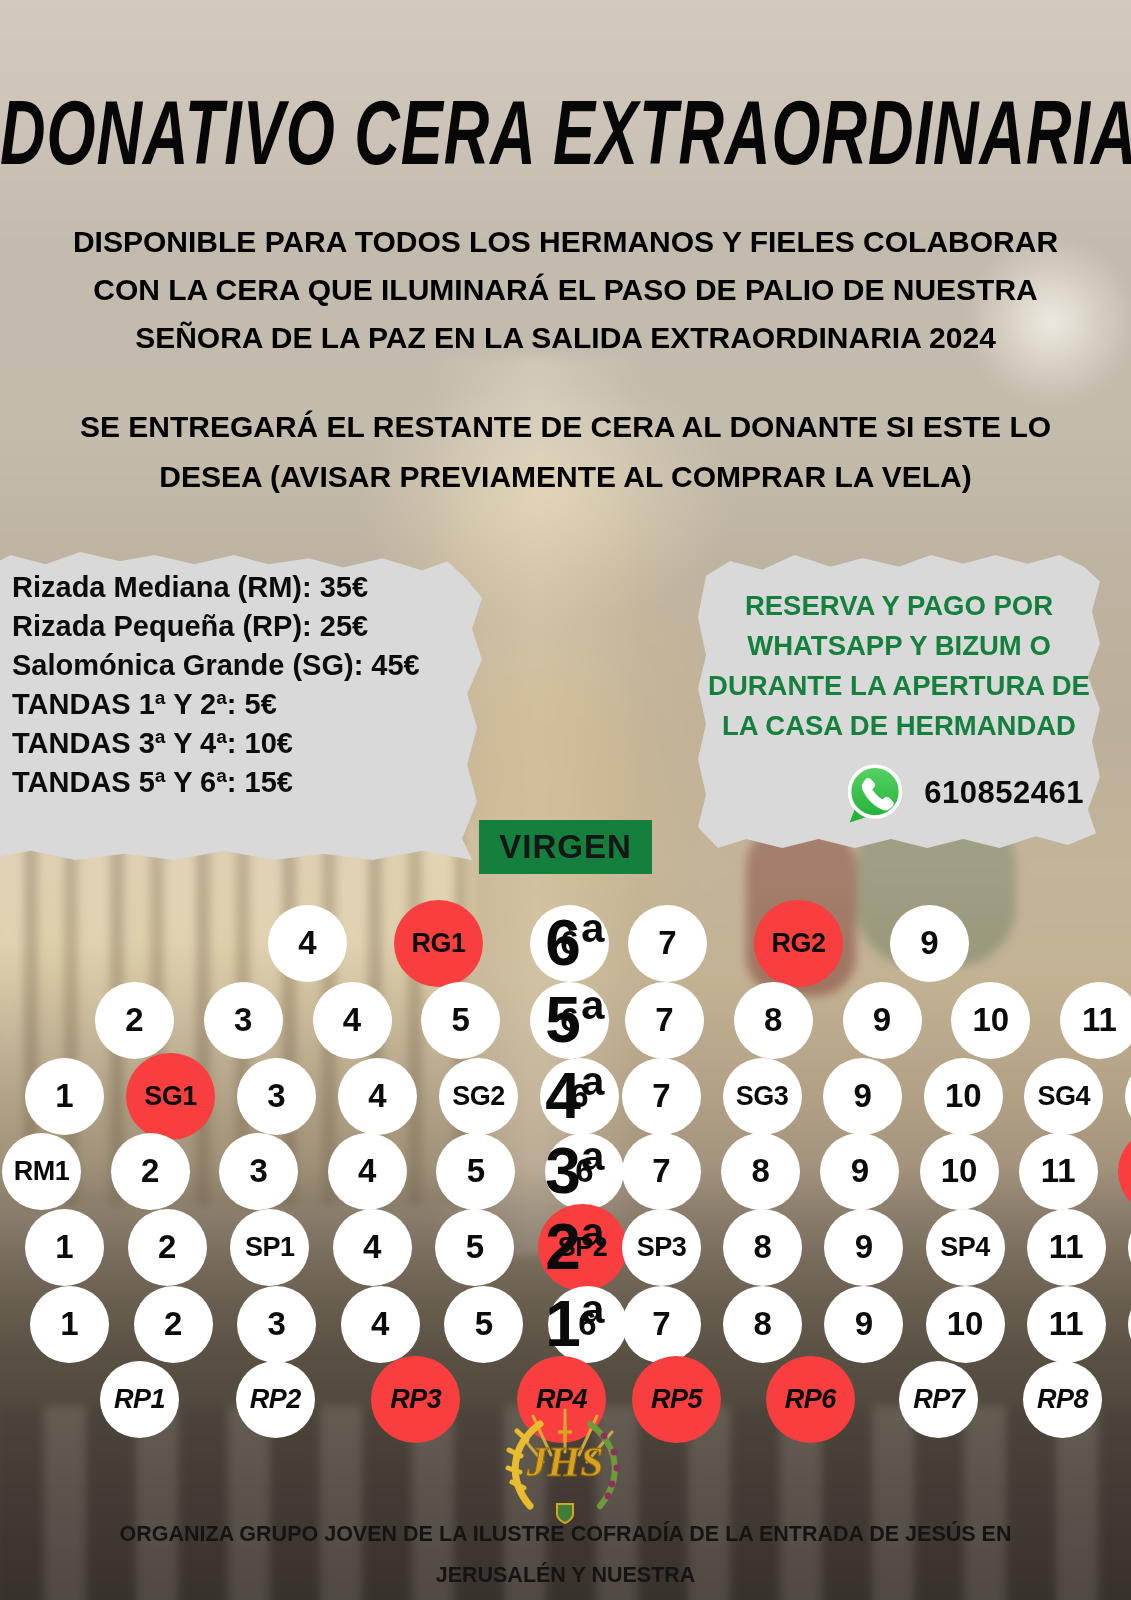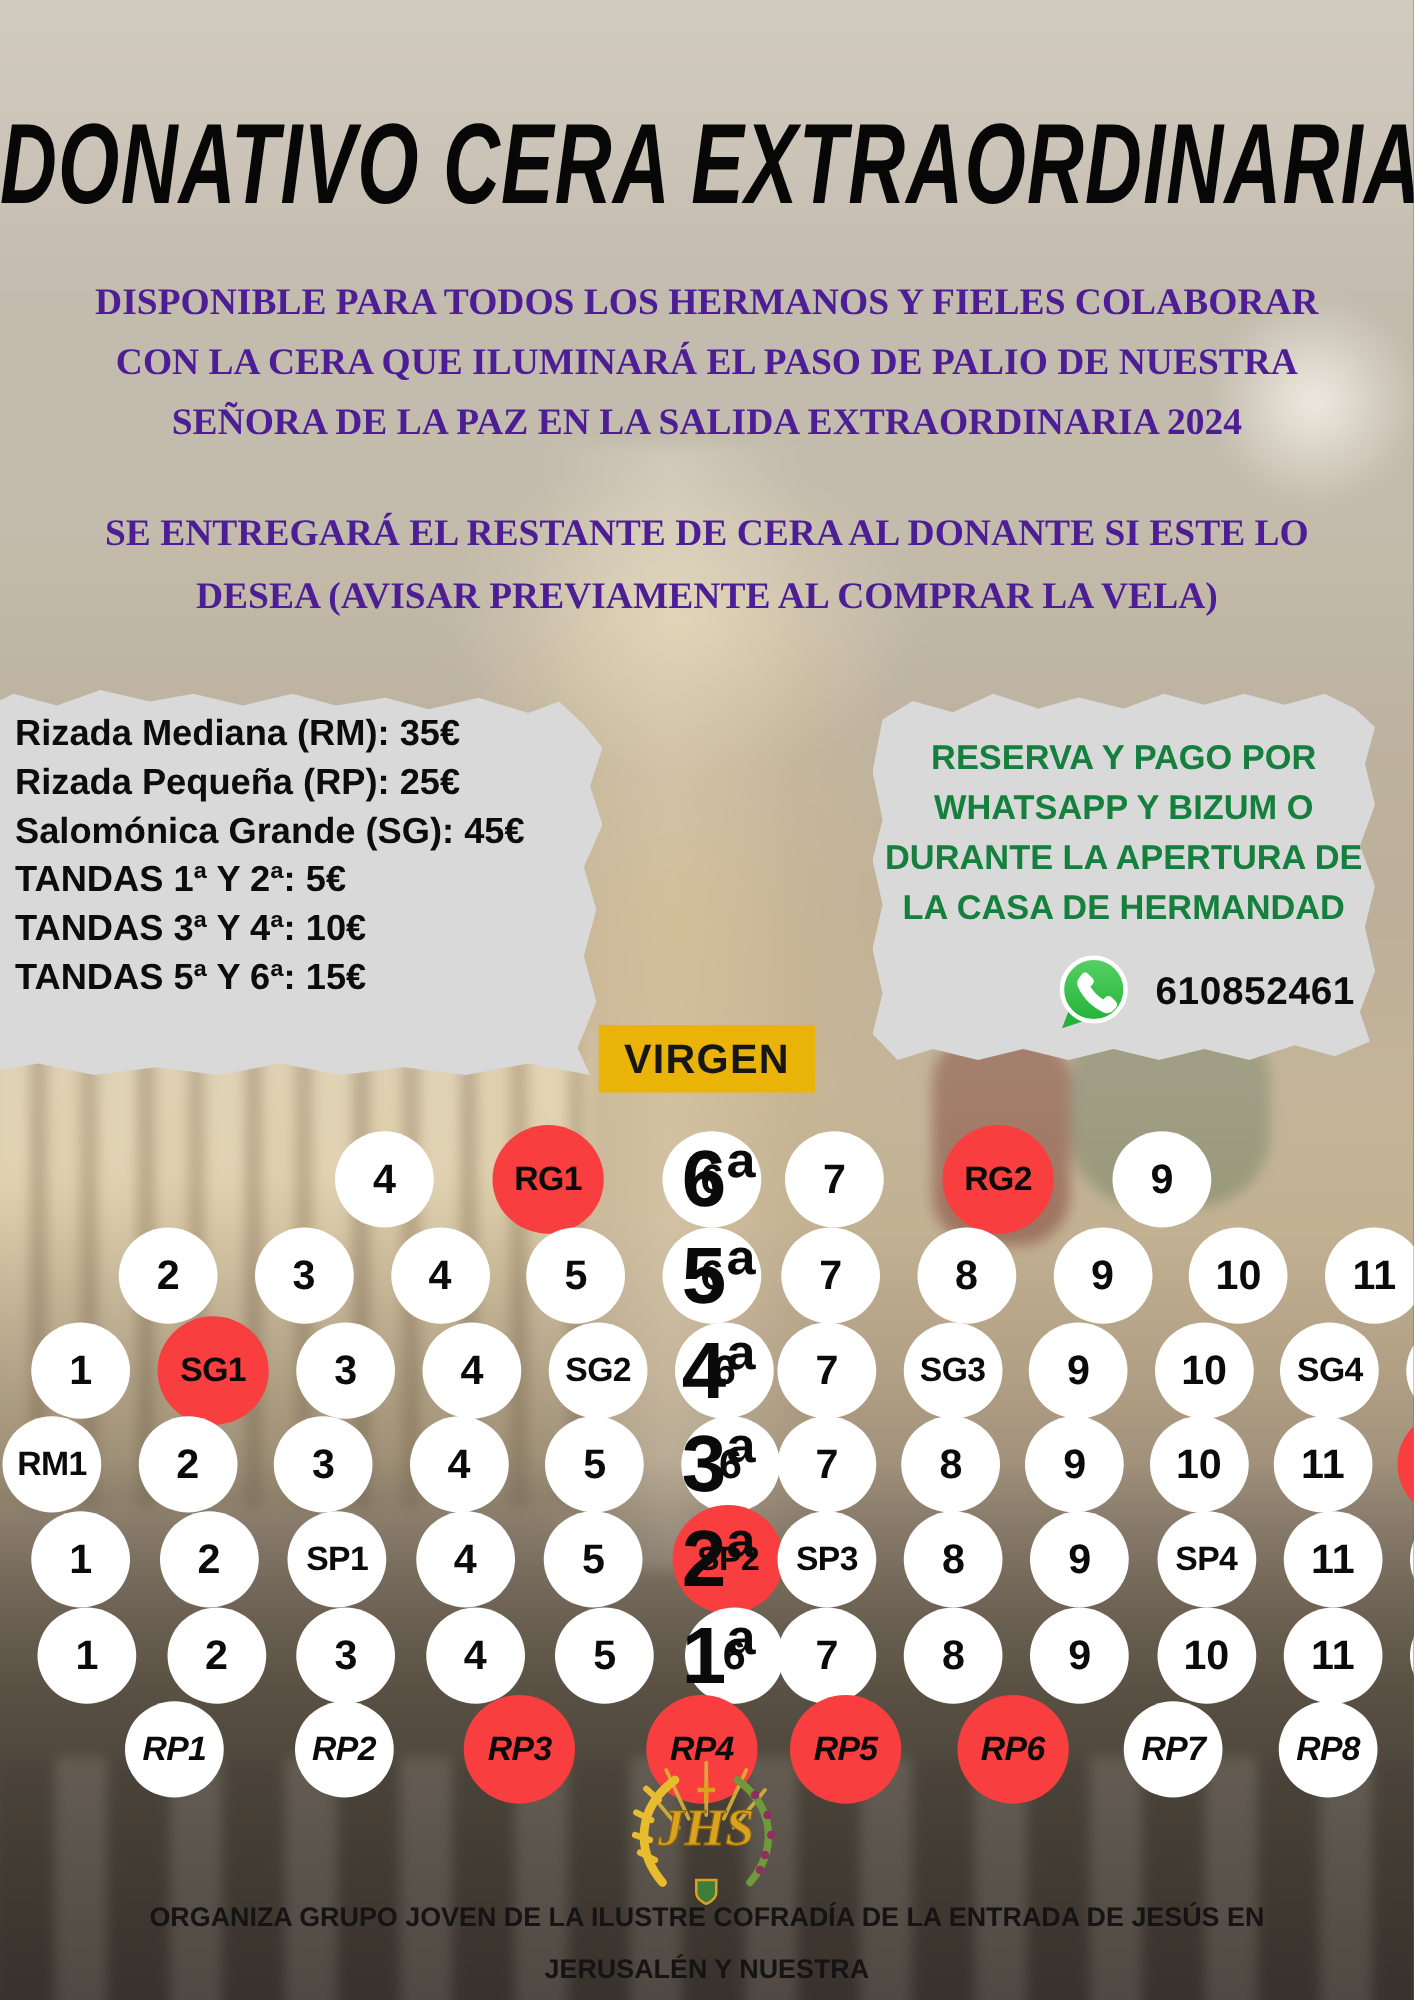--- a/index.html
+++ b/index.html
@@ -39,41 +39,41 @@
   .bg-bottom{left:0;right:0;top:1190px;height:460px;
     background:linear-gradient(180deg,rgba(86,76,62,0),rgba(72,64,53,.7) 42%,rgba(50,44,38,.92) 100%);}
   .bg-silver{left:-24px;right:-24px;top:1430px;height:240px;opacity:.5;
     background:repeating-linear-gradient(90deg,
       rgba(196,190,180,.35) 0 42px,rgba(58,52,46,.4) 42px 92px);}
   
   .title{position:absolute;top:80px;left:0;right:0;text-align:center;
     font-size:63px;font-weight:bold;font-style:italic;letter-spacing:1px;
     transform:scaleY(1.45);transform-origin:50% 0;color:#070707;white-space:nowrap;}
   .para{position:absolute;left:35px;width:1061px;text-align:center;
-    font-weight:bold;color:#4c1d95;white-space:pre-line;font-family:Liberation Serif, serif;}
+    font-weight:bold;color:#000000;white-space:pre-line;}
   .para.intro{top:218px;font-size:30px;line-height:1.6;}
   .para.note{top:402px;font-size:30px;line-height:1.65;}
   
   .panel{position:absolute;background:#d9d9d9;}
   .panel-prices{left:-14px;top:552px;width:496px;height:308px;
     padding:16px 8px 8px 26px;box-sizing:border-box;
     clip-path:polygon(0% 5%,5% 1%,12% 4%,19% 0%,27% 3%,34% 1%,42% 4%,50% 1%,57% 4%,65% 2%,72% 5%,80% 2%,88% 6%,93% 3%,97% 9%,100% 15%,98% 25%,100% 35%,97% 46%,99% 57%,97% 69%,99% 81%,96% 93%,98% 100%,88% 97%,78% 100%,68% 98%,58% 100%,48% 97%,38% 100%,28% 98%,18% 100%,9% 97%,2% 99%,0% 92%);}
   .price-line{font-size:29px;font-weight:bold;line-height:1.345;color:#0c0c0c;white-space:nowrap;}
   .panel-reserva{left:698px;top:552px;width:402px;height:296px;
     padding:34px 10px 0 10px;box-sizing:border-box;
     clip-path:polygon(2% 8%,8% 3%,16% 6%,24% 1%,33% 5%,41% 2%,50% 5%,58% 1%,66% 4%,74% 1%,82% 4%,90% 1%,96% 5%,100% 10%,98% 20%,100% 31%,97% 42%,100% 53%,98% 64%,100% 76%,97% 87%,99% 95%,92% 99%,84% 96%,75% 100%,66% 97%,57% 100%,48% 97%,39% 100%,30% 97%,21% 100%,12% 97%,5% 100%,0% 93%,2% 82%,0% 70%,2% 58%,0% 46%,2% 35%,0% 22%);}
   .reserva-text{font-size:27.5px;font-weight:bold;text-align:center;color:#15803d;
     line-height:1.45;white-space:pre-line;}
   .phone-row{display:flex;align-items:center;justify-content:flex-end;
     gap:16px;margin-top:14px;padding-right:6px;}
   .phone-number{font-size:31px;font-weight:bold;color:#0c0c0c;letter-spacing:.5px;}
   .wa-icon{width:66px;height:66px;}
   
   .virgen-box{position:absolute;left:479px;top:820px;width:173px;height:54px;
-    background:#eab308;display:flex;align-items:center;justify-content:center;
+    background:#15803d;display:flex;align-items:center;justify-content:center;
     font-size:33px;font-weight:bold;letter-spacing:1px;color:#161616;}
   
   .grid-row{position:absolute;left:0;width:1131px;height:90px;}
   .cgroup{position:absolute;top:0;height:90px;display:flex;align-items:center;
     justify-content:space-between;}
   .circle{border-radius:50%;background:#fff;display:flex;align-items:center;
     justify-content:center;width:79px;height:77px;flex:0 0 auto;
     font-size:33px;font-weight:bold;color:#0b0b0b;}
   .circle.code{font-size:27px;letter-spacing:-.5px;}
   .circle.red{width:89px;height:87px;background:#f83e3e;}

